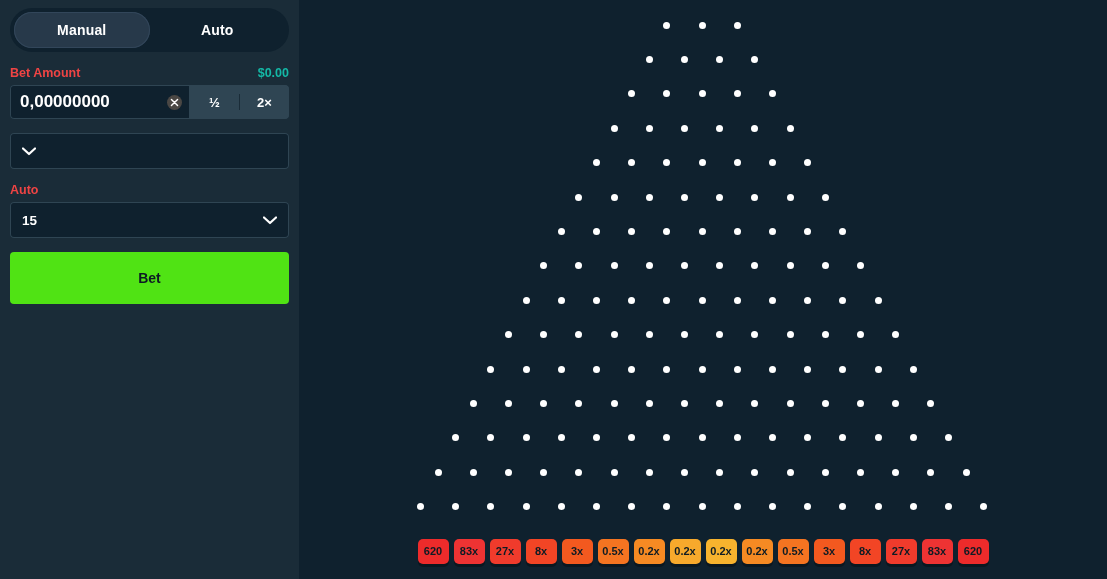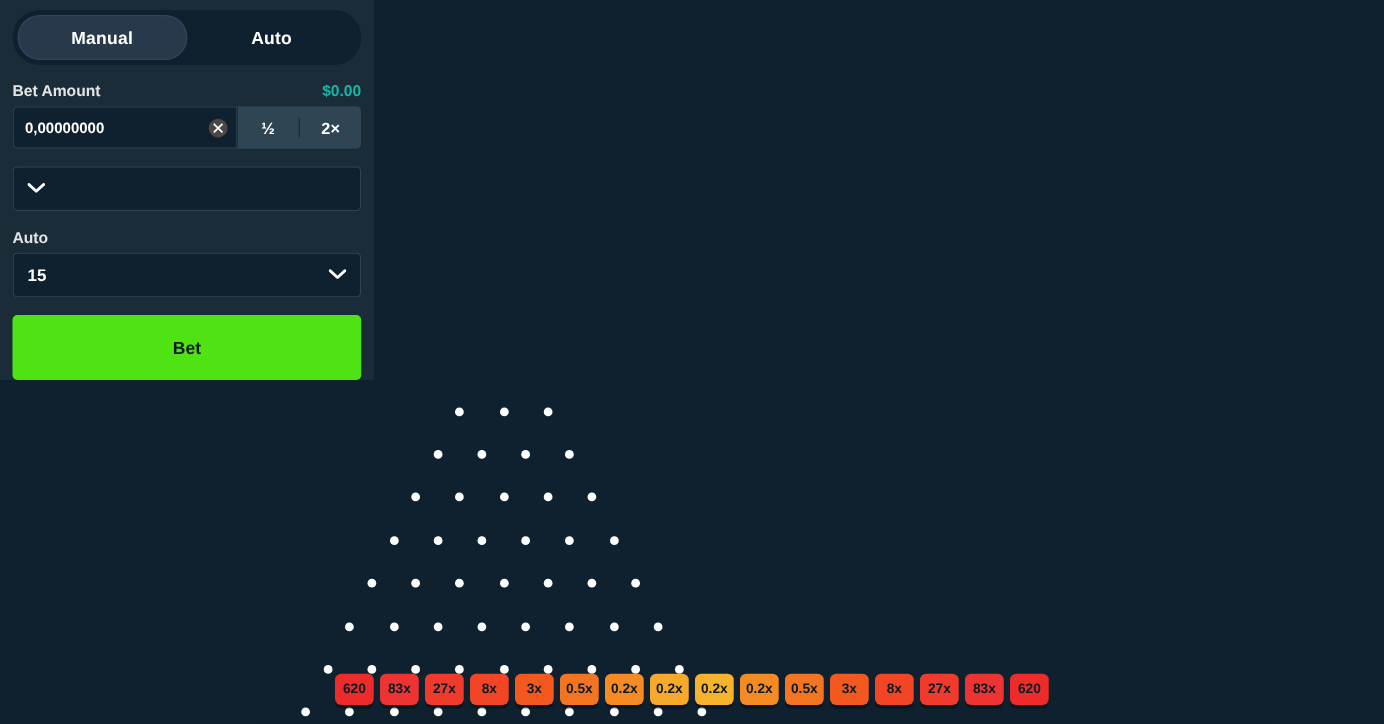--- a/index.html
+++ b/index.html
@@ -2,21 +2,21 @@
 <html><head>
 <meta charset="utf-8">
 <style>
   * { box-sizing: border-box; margin: 0; padding: 0; }
   html, body {
     width: 1107px; height: 579px;
     background: #0f212e;
     font-family: "Liberation Sans", sans-serif;
     overflow: hidden;
   }
-  .app { display: flex; width: 1107px; height: 579px; flex-direction: column; }
+  .app { display: flex; width: 1107px; height: 579px; }
 
   
   .sidebar {
     width: 299px; height: 579px;
     background: #1a2c38;
     padding: 8px 10px 0 10px;
     flex: 0 0 299px;
   }
 
   .mode-toggle {
@@ -39,21 +39,21 @@
   .mode-tab.active {
     background: #27394a;
     box-shadow: inset 0 0 0 1px #32465a;
   }
 
   .field-label-row {
     display: flex; justify-content: space-between; align-items: baseline;
     margin-bottom: 5px;
   }
   .field-label {
-    font-size: 12.5px; color: #e5e5e5; font-weight: bold;
+    font-size: 12.5px; color: #ef4444; font-weight: bold;
   }
   .field-value-right {
     font-size: 12.5px; color: #14b8a6; font-weight: bold;
   }
 
   .bet-row {
     display: flex;
     height: 34px;
     border-radius: 4px;
     overflow: hidden;
@@ -66,21 +66,21 @@
     display: flex; align-items: center;
     background: #0f212e;
     padding: 0 8px 0 10px;
     position: relative;
     box-shadow: inset 0 0 0 1px #2f4553;
     border-radius: 4px 0 0 4px;
   }
   .bet-input {
     flex: 1 1 auto;
     background: transparent; border: 0; outline: none;
-    color: #ffffff; font-size: 12px; font-weight: bold;
+    color: #ffffff; font-size: 17px; font-weight: bold;
     font-family: "Liberation Sans", sans-serif;
     width: 100%;
   }
   .clear-icon {
     width: 15px; height: 15px; border-radius: 50%;
     background: #4a4744;
     display: flex; align-items: center; justify-content: center;
     cursor: pointer; flex: 0 0 15px;
   }
   .clear-icon svg { display:block; }

